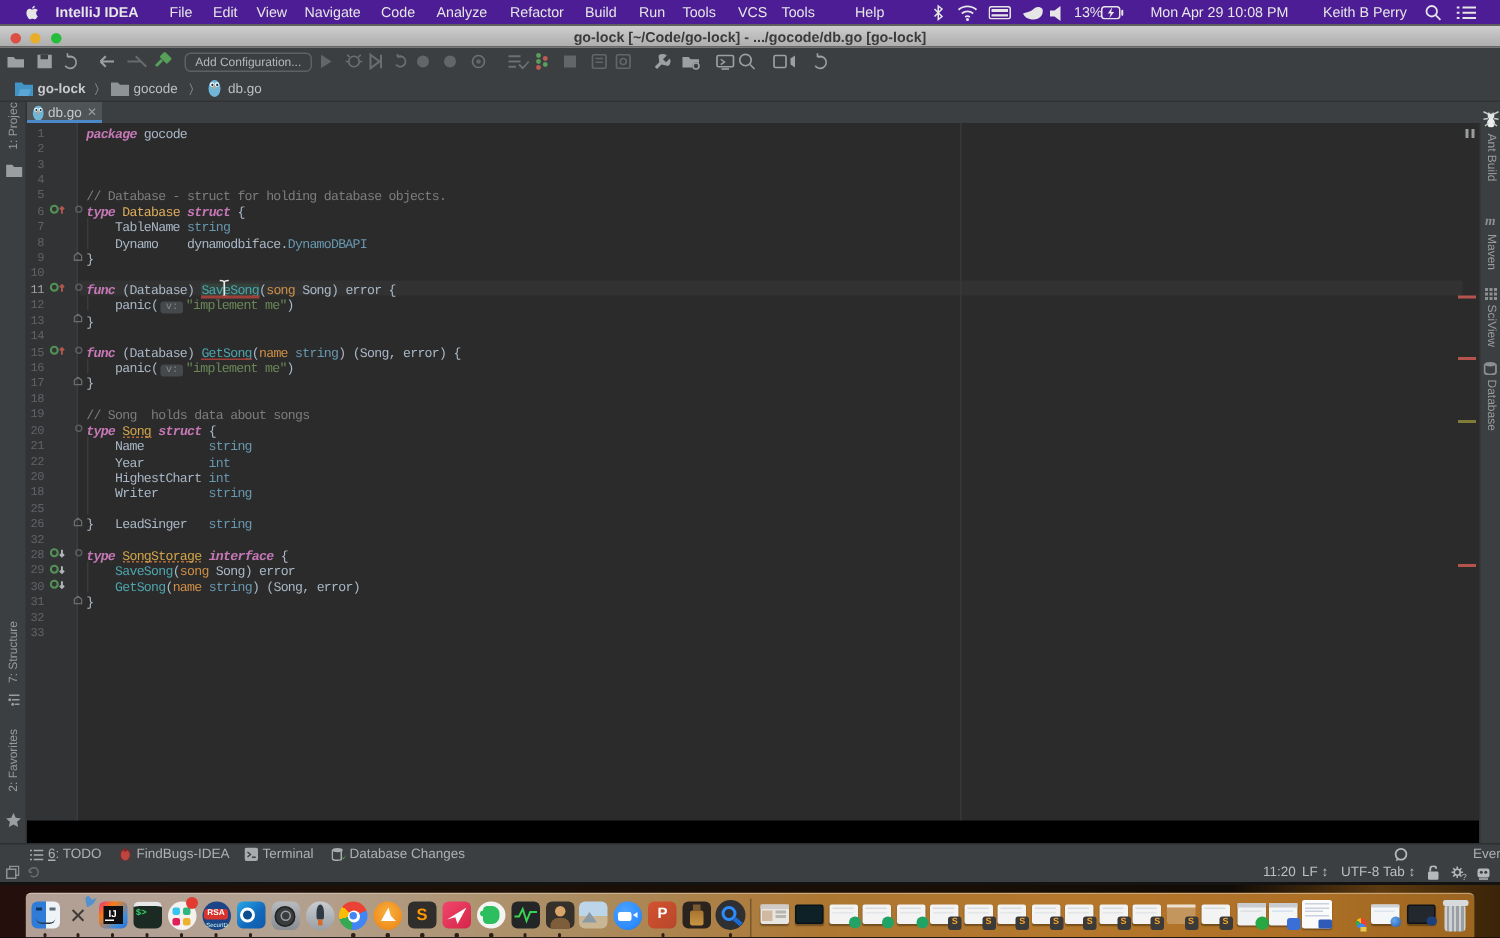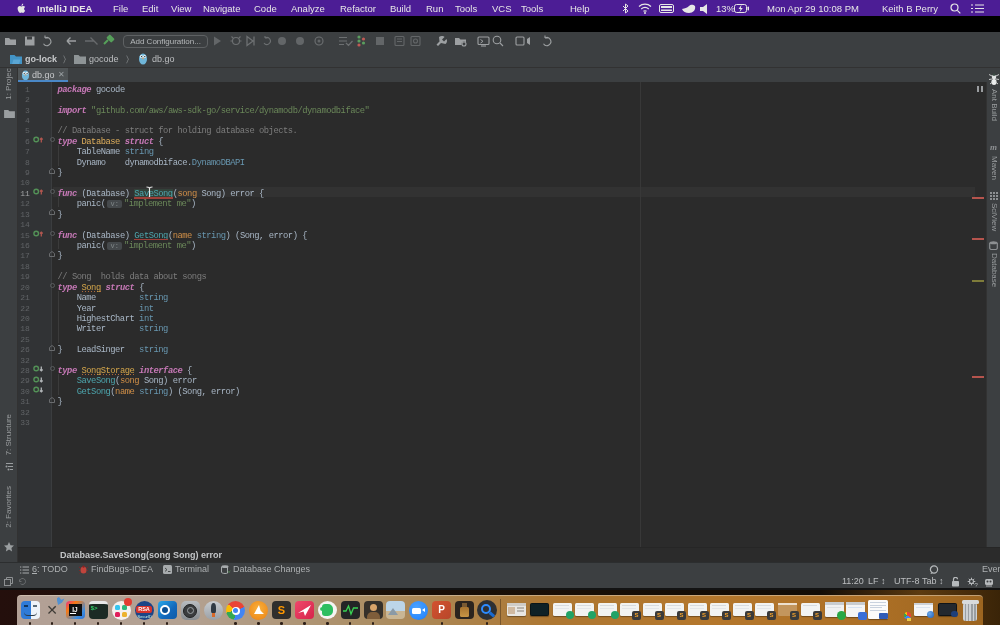--- a/index.html
+++ b/index.html
@@ -125,20 +125,26 @@
       </svg>
     <span style="left:767px">Mon Apr 29  10:08 PM</span>
     <span style="left:882px">Keith B Perry</span>
     <svg style="position:absolute;left:950px;top:3px" width="11" height="11" viewBox="0 0 11 11">
         <circle cx="4.5" cy="4.5" r="3.5" fill="none" stroke="#e6e6e6" stroke-width="1.2"></circle>
         <path d="M7.3 7.3l3 3" stroke="#e6e6e6" stroke-width="1.2"></path>
       </svg>
     <svg style="position:absolute;left:971px;top:4px" width="13" height="9" viewBox="0 0 13 9">
         <path stroke="#e6e6e6" stroke-width="1.2" d="M4 1h9M4 4.5h9M4 8h9M0 1h2M0 4.5h2M0 8h2"></path>
       </svg>
+  </div>
+  <div id="titlebar">
+    <div class="tl" style="left:7px;background:#dd4f43"></div>
+    <div class="tl" style="left:19.5px;background:#e9ae29"></div>
+    <div class="tl" style="left:33.5px;background:#25bd3c"></div>
+    <div id="titletext">go-lock [~/Code/go-lock] - .../gocode/db.go [go-lock]</div>
   </div>
   <div id="toolbar">
     <svg style="position:absolute;left:0;top:0" width="1000" height="18" viewBox="0 0 1000 18">
       <g fill="none" stroke="#9da0a2" stroke-width="1.1">
         <path d="M5 6h4l1.5 1.5H16V13H5z" fill="#9da0a2" stroke="none"></path>
         <rect x="25" y="4.5" width="9.5" height="9" fill="#9da0a2" stroke="none"></rect>
           <rect x="27" y="4.5" width="5" height="3" fill="#3c3f41" stroke="none"></rect>
         <path d="M45 6a4 4 0 1 1-1.5 5.8M45 6v-2.5M45 6h2.8"></path>
         <path d="M67 9h9M67 9l3.5-3.5M67 9l3.5 3.5" stroke-width="1.4"></path>
         <g opacity="0.45">
@@ -289,21 +295,20 @@
   <div class="ln" style="left:0;width:11.5px;top:252.78px;color:#606366">25</div>
   <div class="ln" style="left:0;width:11.5px;top:263.2px;color:#606366">26</div>
   <div class="ln" style="left:0;width:11.5px;top:273.62px;color:#606366">32</div>
   <div class="ln" style="left:0;width:11.5px;top:284.04px;color:#606366">28</div>
   <div class="ln" style="left:0;width:11.5px;top:294.46px;color:#606366">29</div>
   <div class="ln" style="left:0;width:11.5px;top:304.88px;color:#606366">30</div>
   <div class="ln" style="left:0;width:11.5px;top:315.3px;color:#606366">31</div>
   <div class="ln" style="left:0;width:11.5px;top:325.72px;color:#606366">32</div>
   <div class="ln" style="left:0;width:11.5px;top:336.14px;color:#606366">33</div>
   <div class="cl" style="top:2.7px"><i class="k">package</i> gocode</div>
-  <div class="cl" style="top:23.54px"><i class="k">import</i> <span class="s">"github.com/aws/aws-sdk-go/service/dynamodb/dynamodbiface"</span></div>
   <div class="cl" style="top:44.38px"><span class="c">// Database - struct for holding database objects.</span></div>
   <div class="cl" style="top:54.8px"><i class="k">type</i> <span class="y">Database</span> <i class="k">struct</i> {</div>
   <div class="cl" style="top:65.22px">    TableName <span class="b">string</span></div>
   <div class="cl" style="top:75.64px">    Dynamo    dynamodbiface.<span class="b">DynamoDBAPI</span></div>
   <div class="cl" style="top:86.06px">}</div>
   <div class="cl" style="top:106.9px"><i class="k">func</i> (Database) <span class="tu" style="background:#33423a">SaveSong</span>(<span class="o">song</span> Song) error {</div>
   <div class="cl" style="top:117.32px">    panic(<span class="chip">v:</span><span class="s">"implement me"</span>)</div>
   <div class="cl" style="top:127.74px">}</div>
   <div class="cl" style="top:148.58px"><i class="k">func</i> (Database) <span class="tu">GetSong</span>(<span class="o">name</span> <span class="b">string</span>) (Song, error) {</div>
   <div class="cl" style="top:159.0px">    panic(<span class="chip">v:</span><span class="s">"implement me"</span>)</div>
@@ -399,23 +404,20 @@
           <rect x="6" y="6" width="2" height="2"></rect>
         </g>
       </svg>
     <div class="vtxt2" style="left:3px;top:121px">SciView</div>
     <svg style="position:absolute;left:2px;top:159px" width="9" height="9" viewBox="0 0 9 9">
         <ellipse cx="4.5" cy="1.8" rx="3.8" ry="1.5" fill="#8d9092"></ellipse>
         <path d="M0.7 1.8v5.4c0 .8 1.7 1.5 3.8 1.5s3.8-.7 3.8-1.5V1.8" fill="none" stroke="#8d9092" stroke-width="1.2"></path>
       </svg>
     <div class="vtxt2" style="left:3px;top:171px">Database</div>
   </div>
-  <div id="ctxbar">
-      <span>Database.SaveSong(song Song) error</span>
-    </div>
   <div id="row1">
     <svg style="position:absolute;left:20px;top:2.5px" width="9" height="8" viewBox="0 0 9 8">
         <path stroke="#a7abad" d="M2.5 1h6.5M2.5 4h6.5M2.5 7h6.5M0 1h1.3M0 4h1.3M0 7h1.3"></path>
       </svg>
     <span style="left:32px"><u>6</u>: TODO</span>
     <svg style="position:absolute;left:79px;top:2px" width="9" height="9" viewBox="0 0 9 9">
         <ellipse cx="4.5" cy="5" rx="3" ry="3.6" fill="#c0443c"></ellipse>
         <circle cx="4.5" cy="1.6" r="1.2" fill="#822"></circle>
         <path d="M1.5 3L0 2M7.5 3L9 2M1 5.5H0M8 5.5h1M1.5 7.5L0.5 8.5M7.5 7.5l1 1" stroke="#822" stroke-width="0.8"></path>
       </svg>

